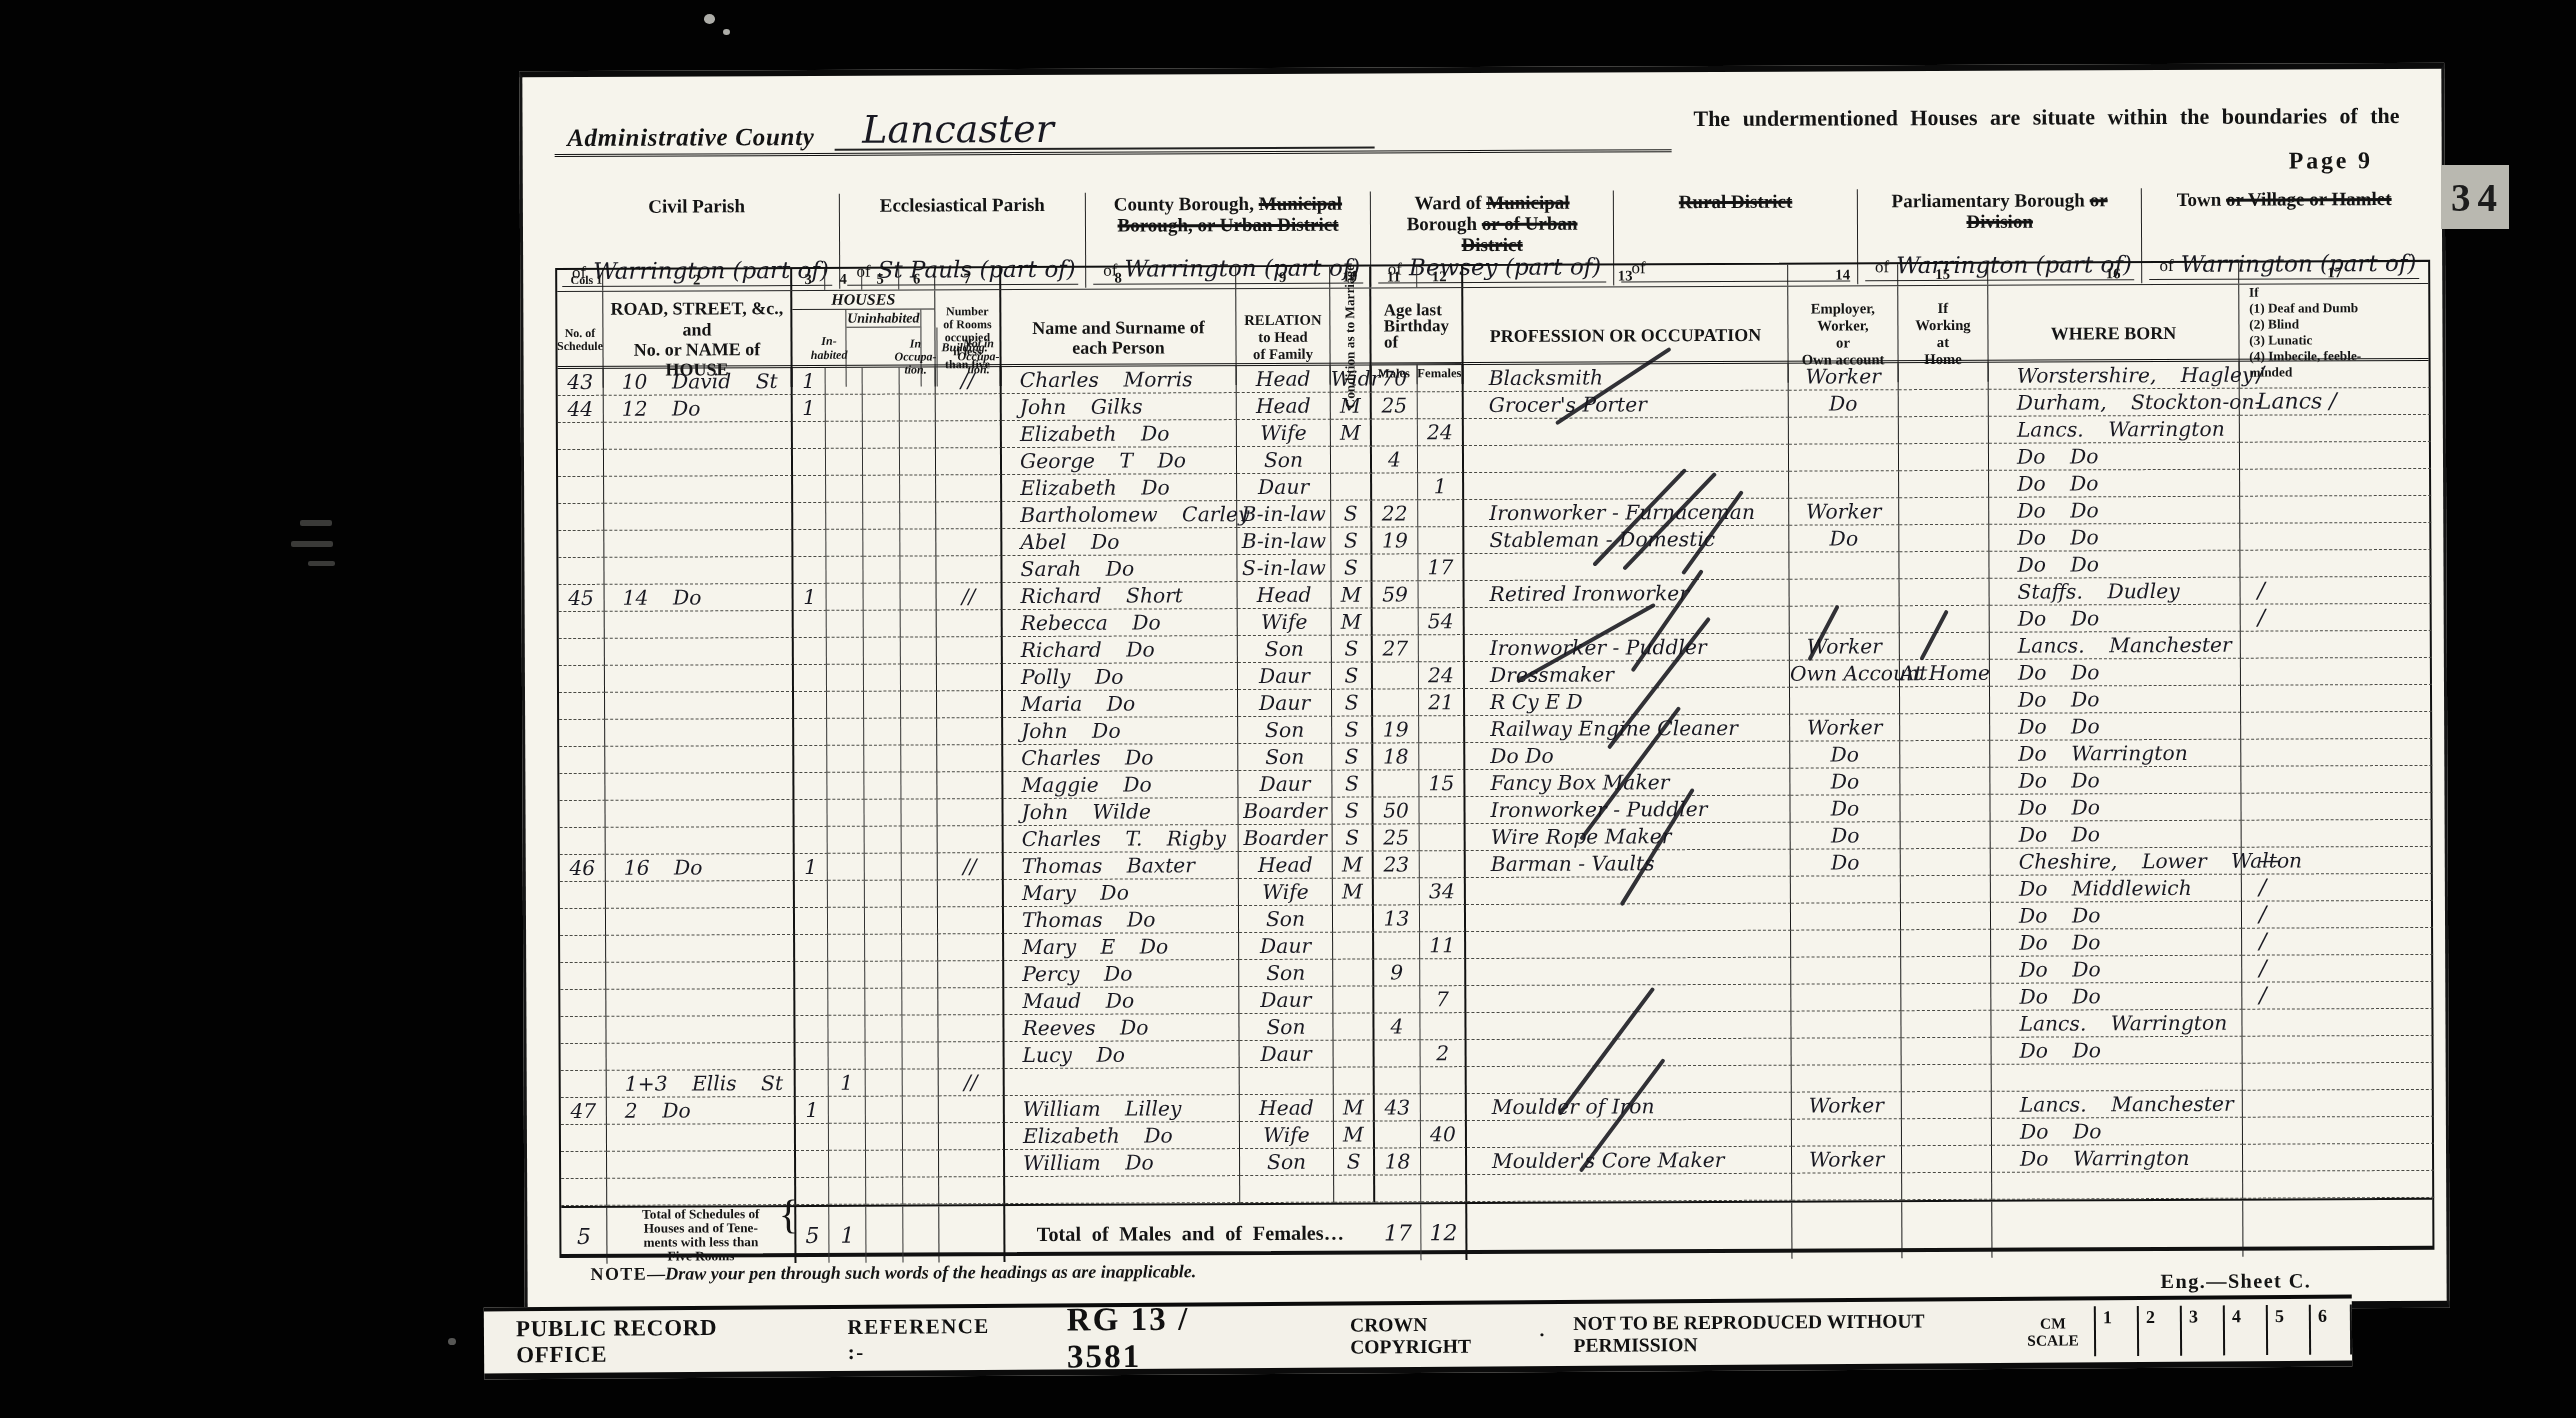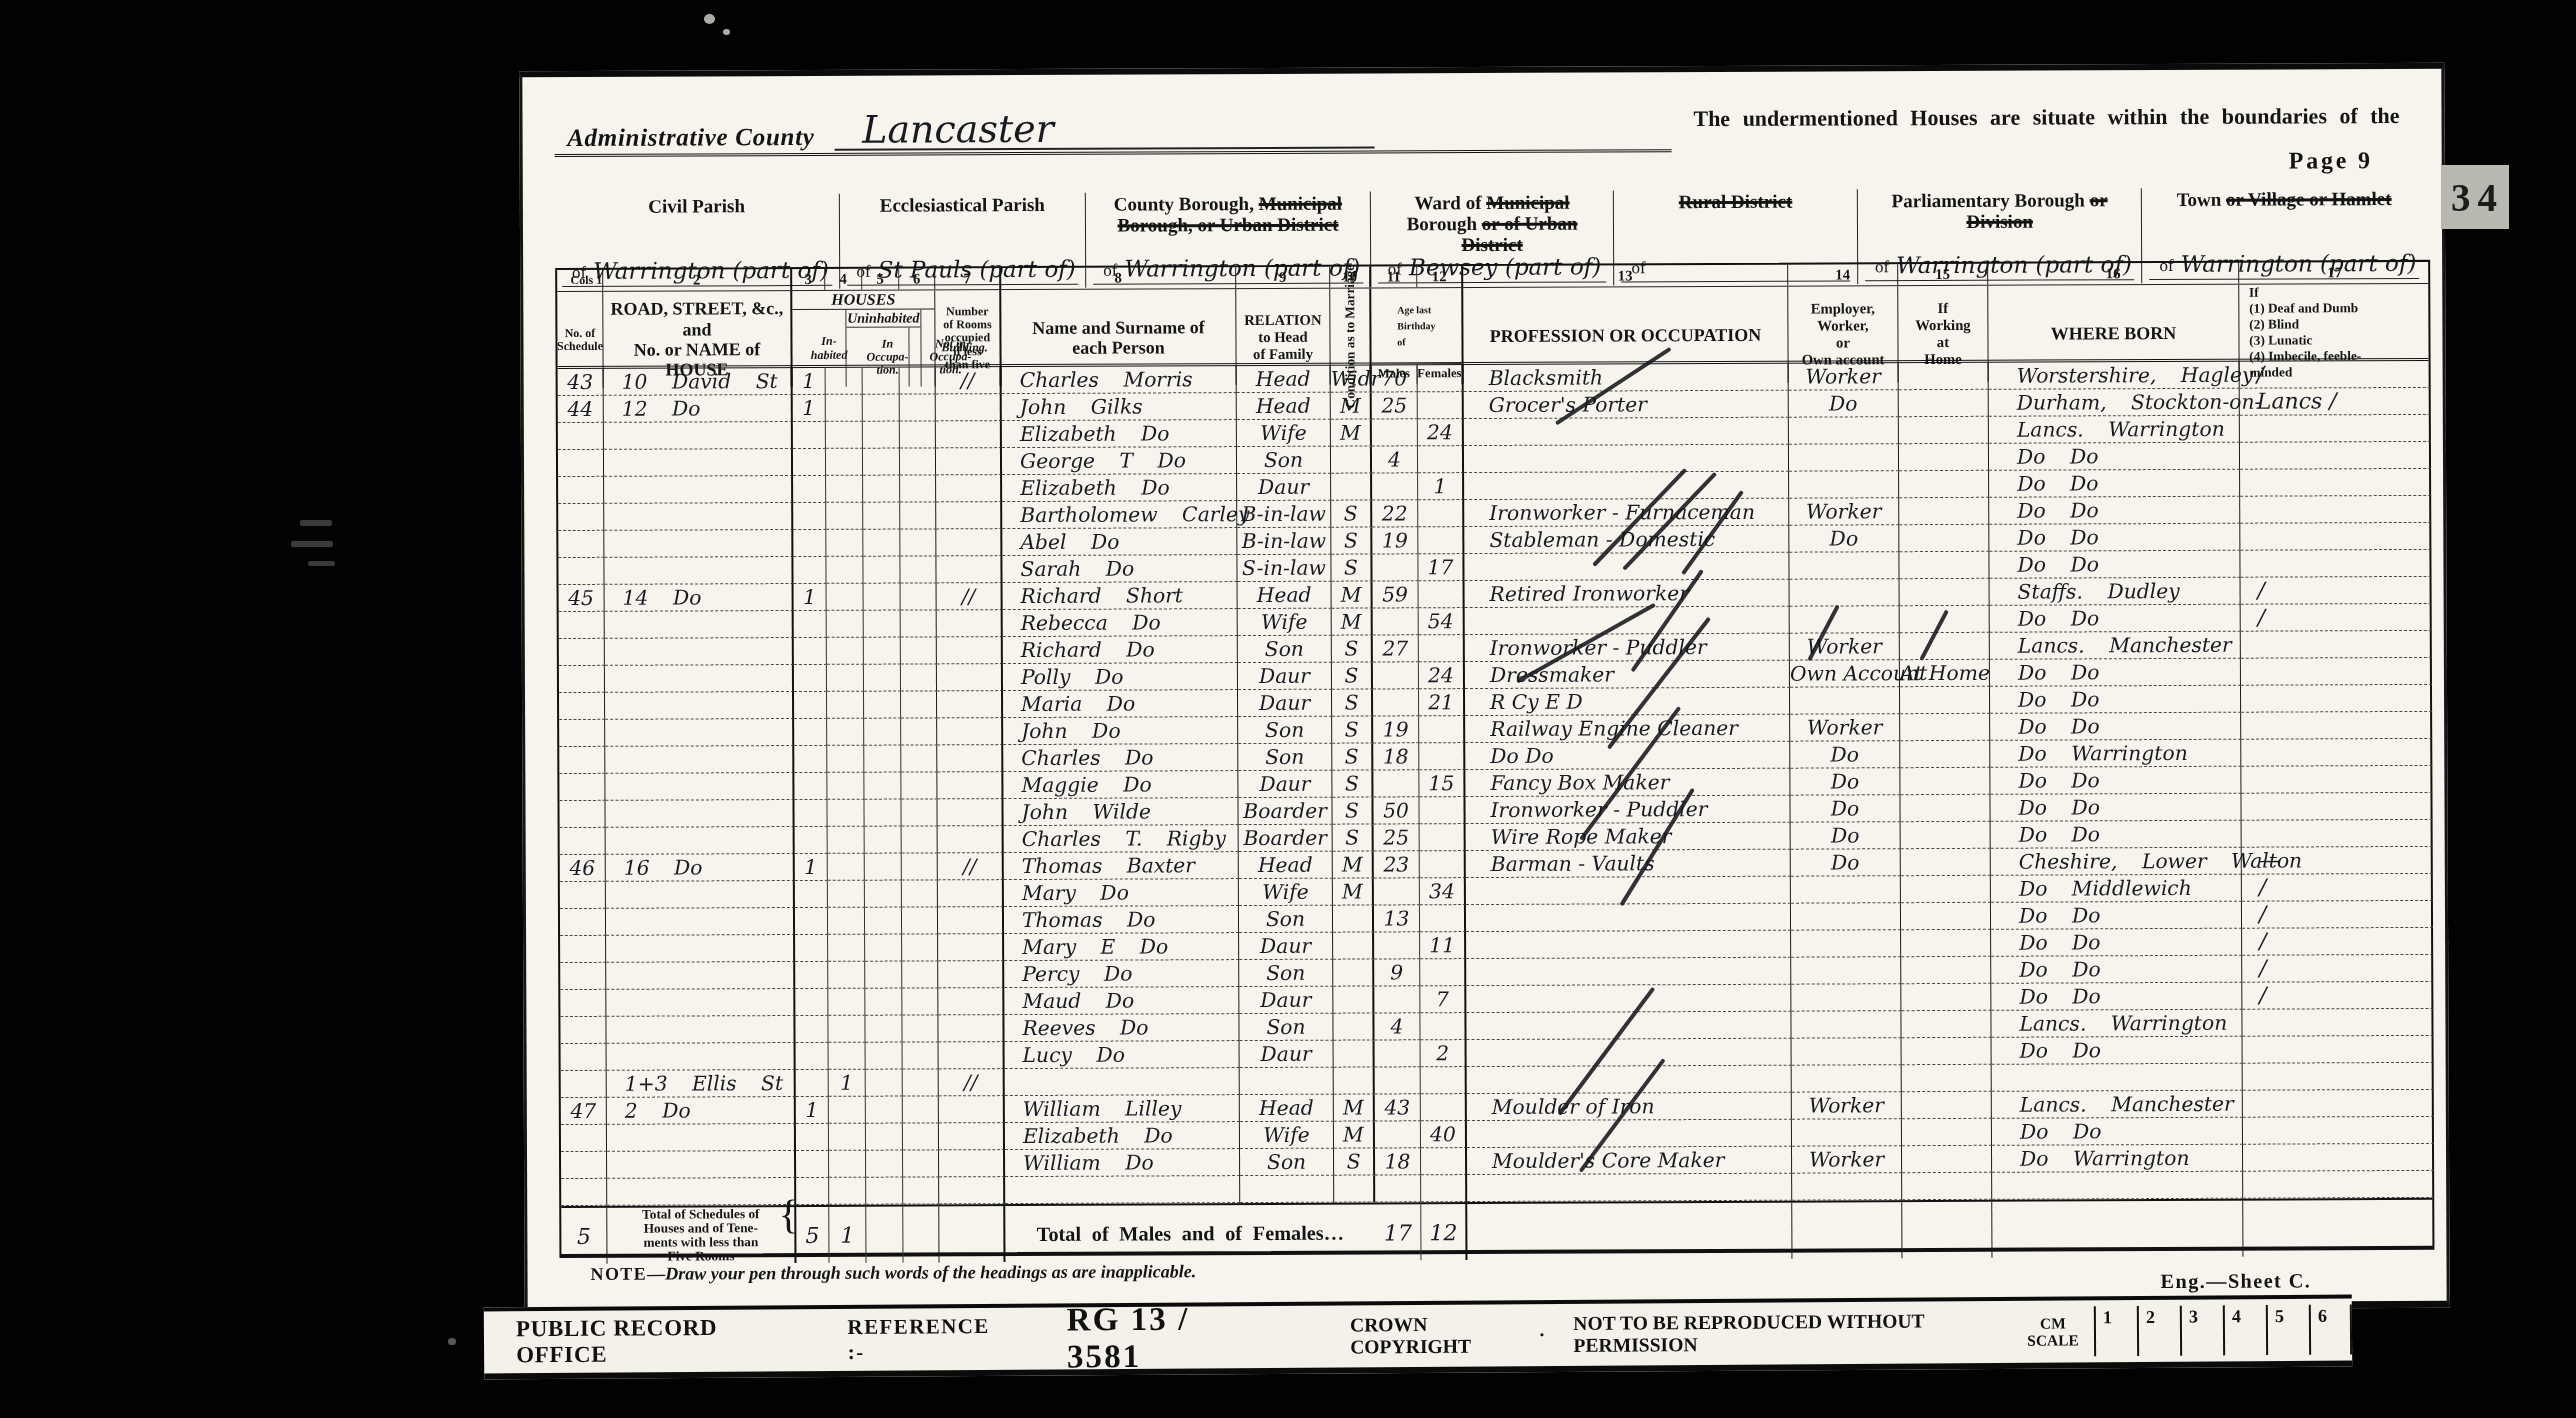--- a/index.html
+++ b/index.html
@@ -54,24 +54,24 @@
   
   .b1{border-right:0.7px solid #333;}
   .b2{border-right:1.4px solid #1b1b1b;}
   .b3{border-right:2.1px solid #111;}
   .houses-group{display:flex;flex-direction:column;font-style:italic;}
   .houses-title{font-size:16px;font-weight:bold;text-align:center;border-bottom:1.4px solid #222;line-height:18px;}
   .houses-sub{display:flex;flex:1;}
   .hs{display:flex;align-items:center;justify-content:center;text-align:center;font-weight:bold;white-space:pre-line;margin-left:20px;}
   .uninh{display:flex;flex-direction:column;border-left:0.7px solid #333;border-right:0.7px solid #333;}
   .uninh-title{font-size:14px;font-weight:bold;text-align:center;border-bottom:0.7px solid #333;line-height:17px;}
-  .uninh-sub{display:flex;flex:1;}
+  .uninh-sub{display:flex;flex:1;padding-left:28px;}
   .vert{transform:rotate(-90deg);white-space:nowrap;font-size:13.3px;line-height:14px;}
   .agegrp{display:flex;flex-direction:column;}
-  .age-title{flex:1;display:flex;align-items:center;justify-content:center;font-size:10px;line-height:16px;font-weight:bold;white-space:pre-line;}
+  .age-title{flex:1;display:flex;align-items:center;justify-content:center;font-size:17px;line-height:16px;font-weight:bold;white-space:pre-line;}
   .age-sub{display:flex;height:19.6px;border-top:0.7px solid #333;}
   .age-sub div{flex:1;font-size:12.6px;font-weight:bold;text-align:center;line-height:19.6px;}
   .age-sub div:first-child{border-right:0.7px solid #333;}
 
   .tbody .row{height:27px;}
   .row .cell{border-bottom:0.7px dashed #4a4a44;overflow:visible;white-space:nowrap;
              font-size:20.3px;line-height:26px;}
   .cen{text-align:center;}
   .pl{padding-left:18px;}
   .ws{word-spacing:18px;}

